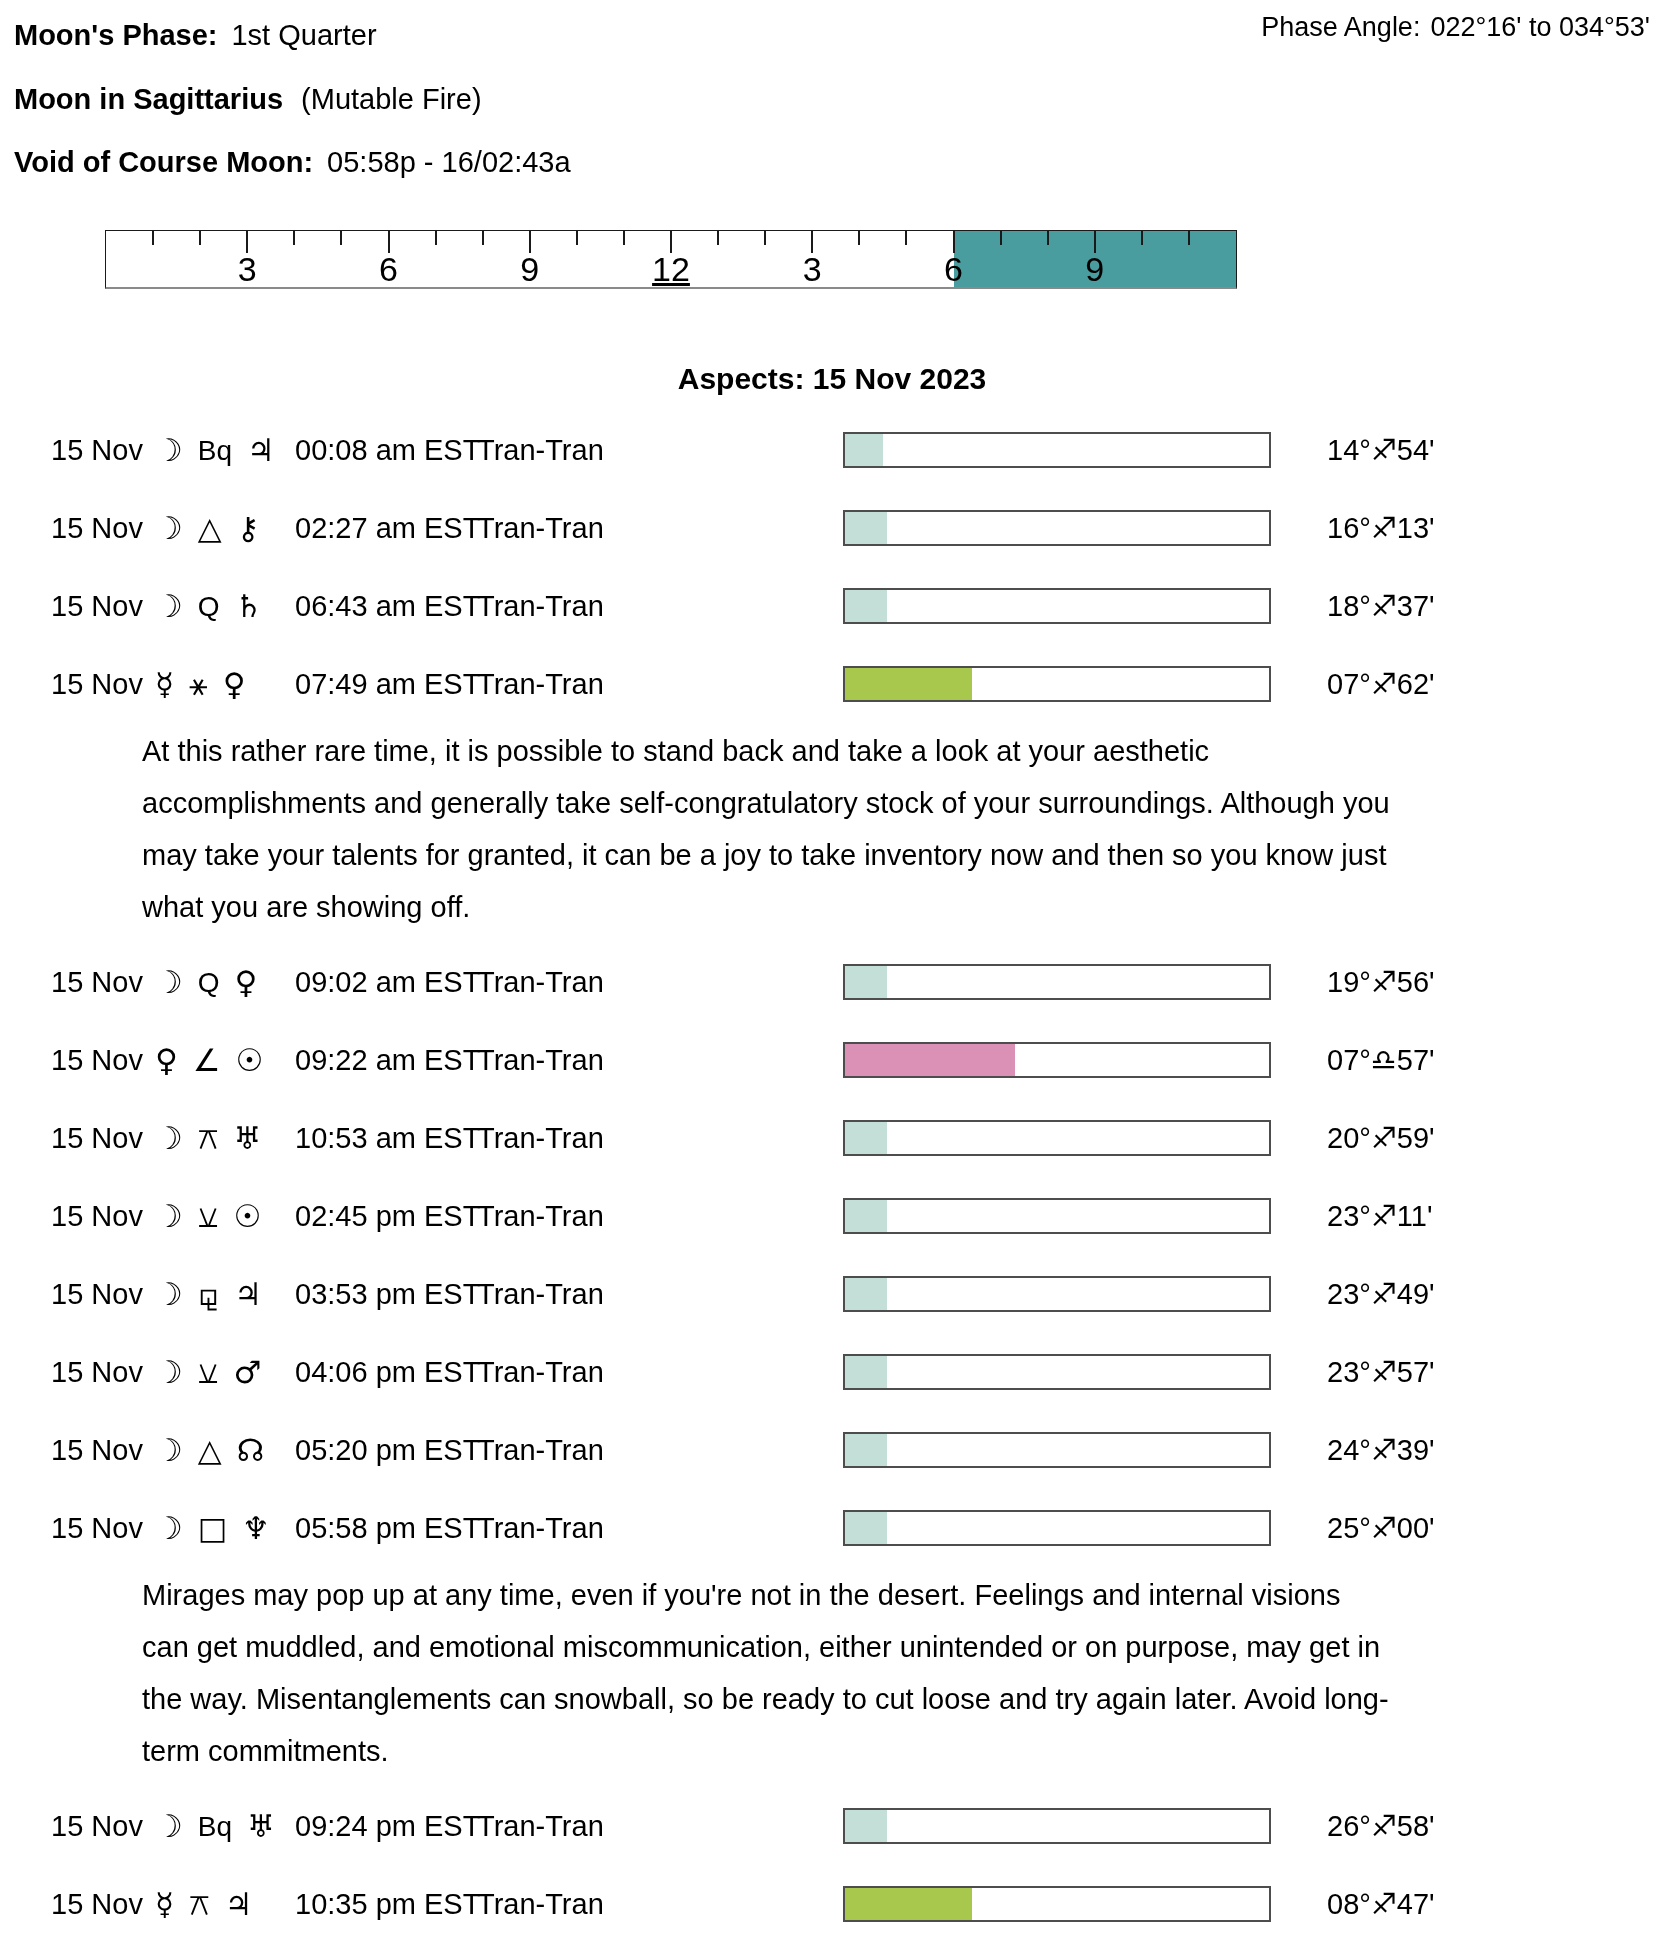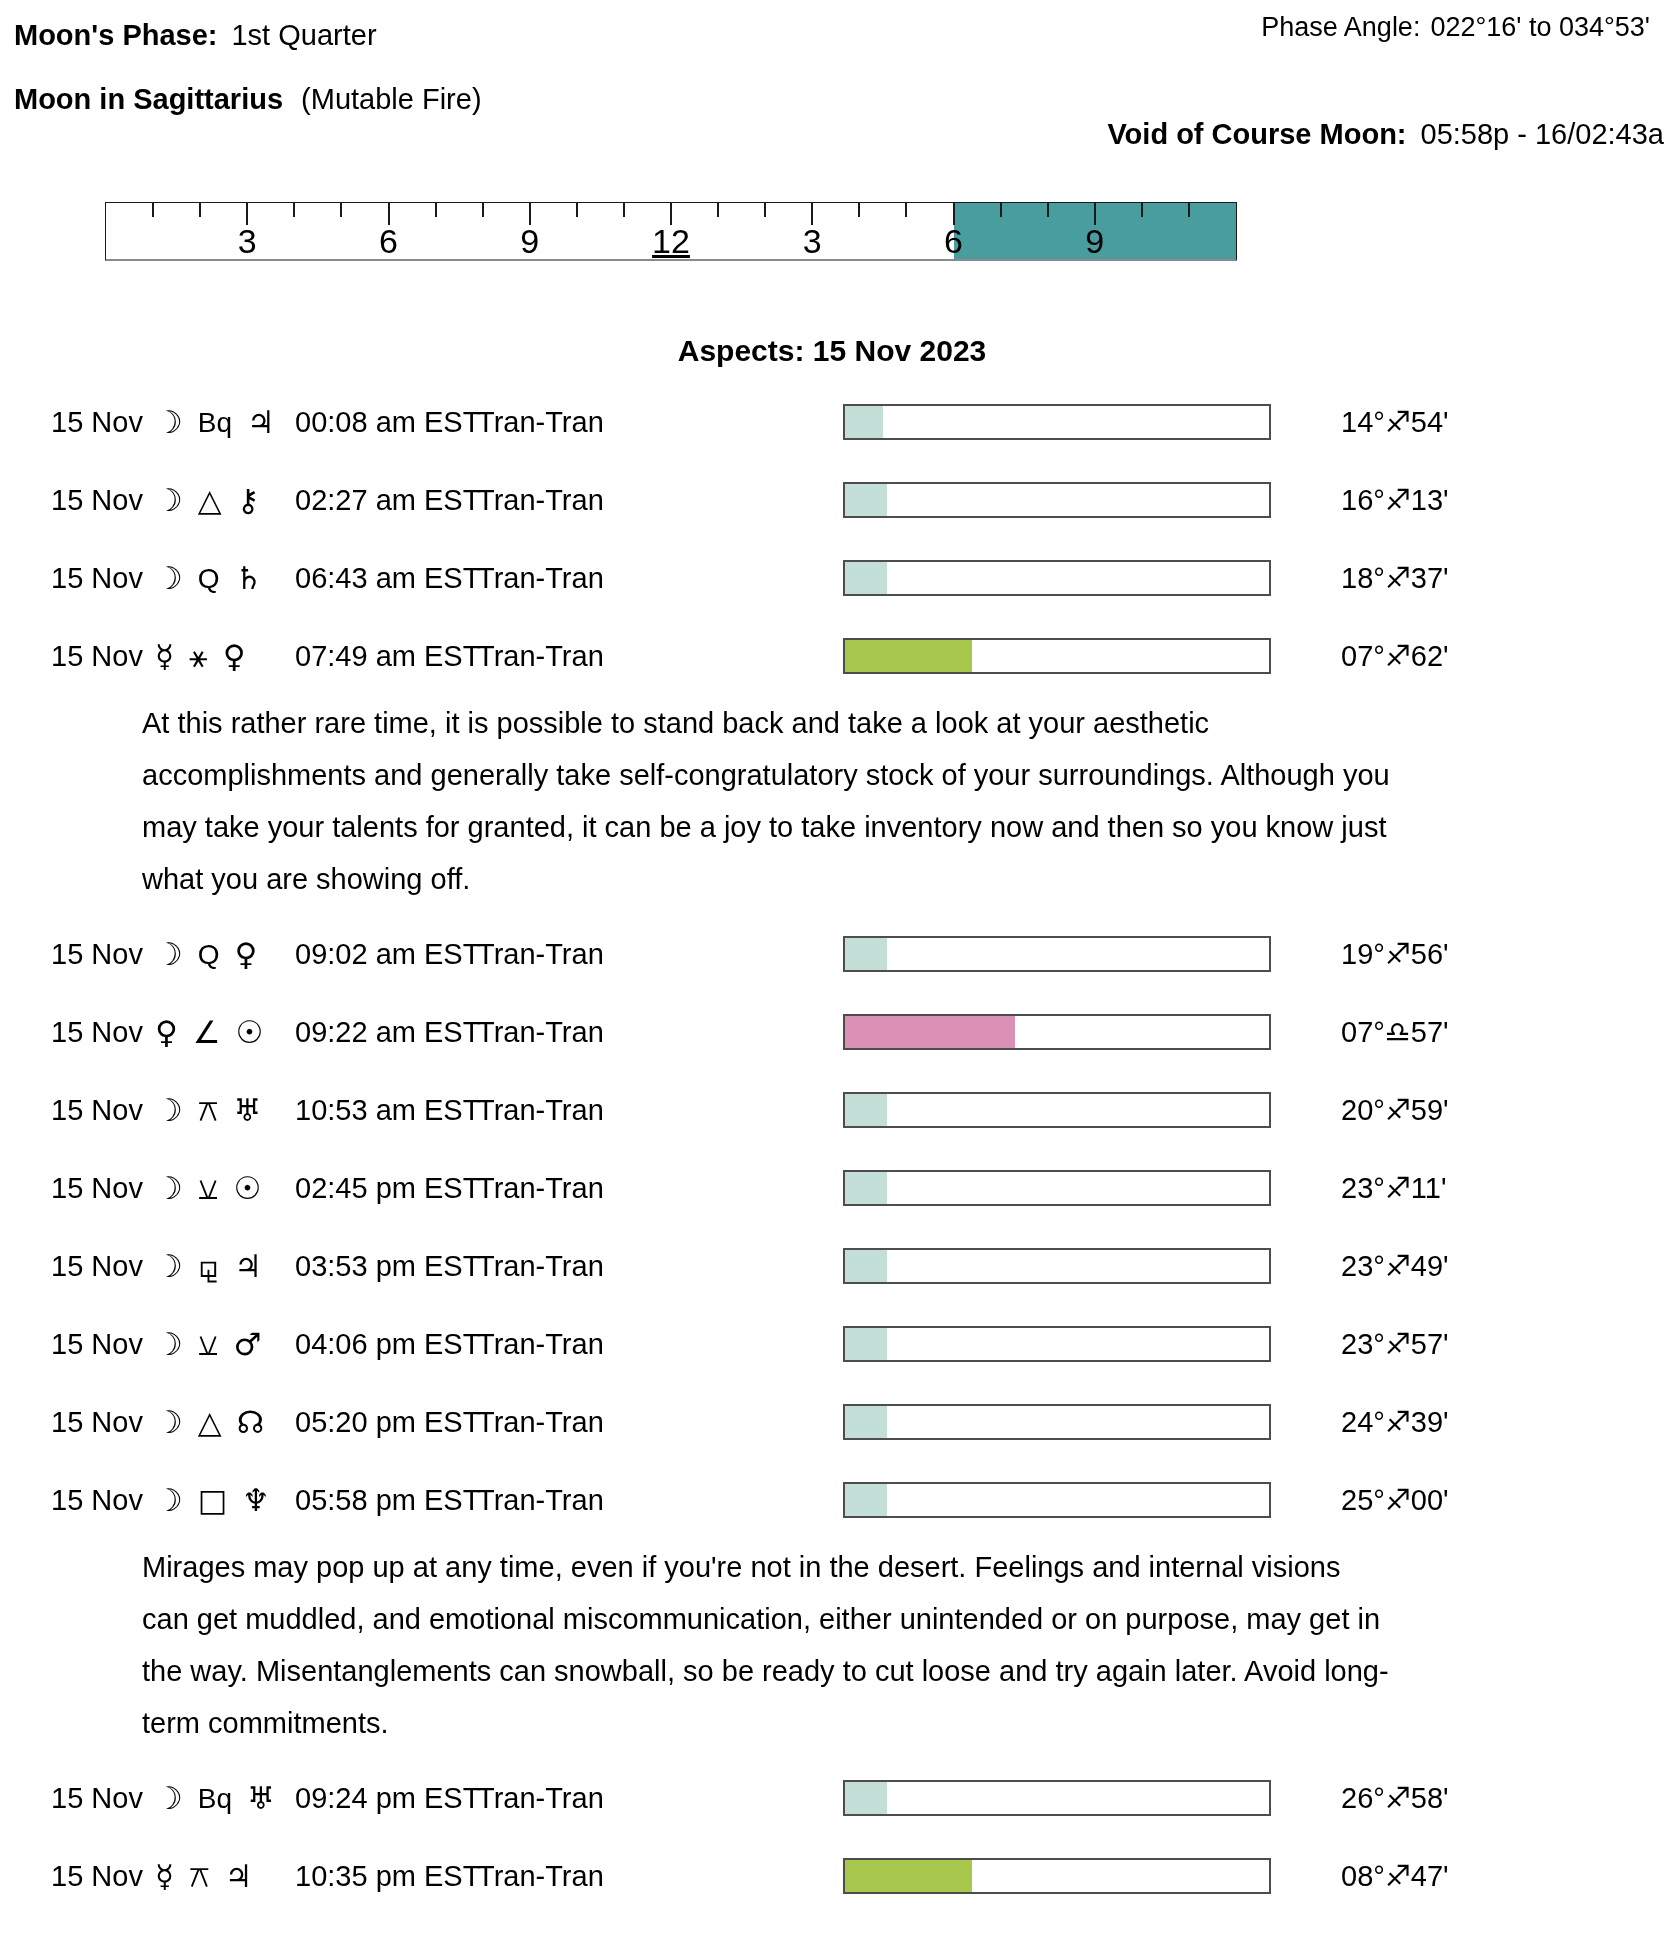--- a/index.html
+++ b/index.html
@@ -4,21 +4,21 @@
 <style>
   html,body{margin:0;padding:0;}
   body{
     width:1664px;height:1934px;position:relative;overflow:hidden;
     background:#ffffff;color:#000;
     font-family:"Liberation Sans",sans-serif;font-size:29px;
   }
   .line{line-height:35px;margin-left:14px;white-space:nowrap;}
   .l1{padding-top:18px;}
   .l2{margin-top:29px;}
-  .l3{text-align:right;}
+  .l3{margin-top:28px;}
   .b{font-weight:bold;}
   .val{margin-left:14px;}
   .paren{margin-left:18px;}
   .phase-angle{
     position:absolute;top:12px;right:14px;font-size:27px;white-space:nowrap;
   }
   .phase-angle .pv{margin-left:10px;}
 
   
   .ruler{
@@ -55,21 +55,21 @@
   .glyph.latin{
     font-family:"Liberation Sans",sans-serif;
     font-size:28px;font-stretch:condensed;
   }
   .bar{
     display:block;width:428px;height:36px;box-sizing:border-box;
     border:2px solid #4d4d4d;background:#fff;
   }
   .fill{display:block;height:100%;}
   .deg{
-    padding-left:70px;
+    padding-left:56px;
     font-family:"Liberation Sans","DejaVu Sans",sans-serif;
   }
   .sign{font-family:"DejaVu Sans",sans-serif;}
   .note{
     margin:2px 0 10px 105px;width:1250px;
     line-height:52px;white-space:normal;
   }
 </style>
 </head>
 <body>

